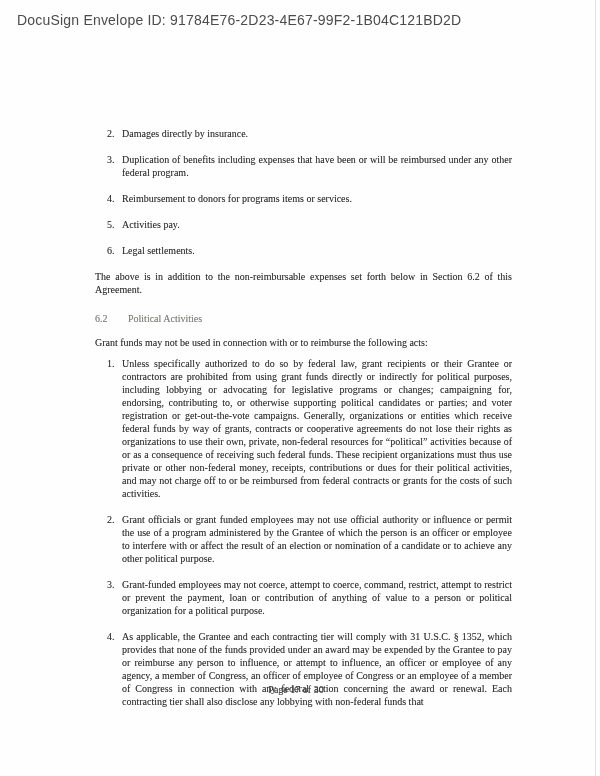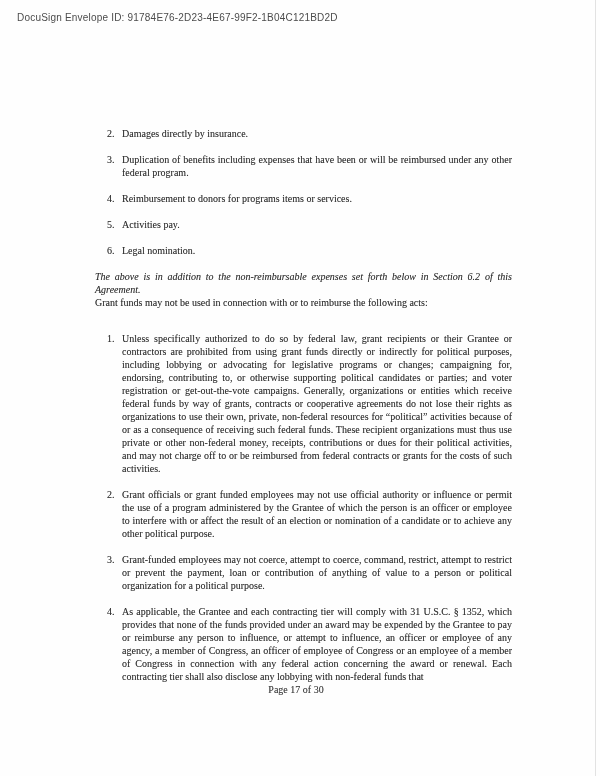--- a/index.html
+++ b/index.html
@@ -14,21 +14,21 @@
     background: #fefefe;
     overflow: hidden;
     font-family: "Liberation Serif", serif;
     color: #2f2f2f;
   }
   .ds-header {
     position: absolute;
     top: 12px;
     left: 17px;
     font-family: "Liberation Sans", sans-serif;
-    font-size: 10px;
+    font-size: 14px;
     letter-spacing: 0.2px;
     color: #4c4c4c;
   }
   .content {
     position: absolute;
     left: 95px;
     top: 127px;
     width: 417px;
     font-size: 10px;
     line-height: 13px;
@@ -46,30 +46,30 @@
     left: 12px;
     top: 0;
   }
   .li .li-text {
     text-align: justify;
   }
   .para {
     margin-bottom: 13px;
     text-align: justify;
   }
-  .para.tight { margin-bottom: 0; font-style: italic; }
+  .para.tight { margin-bottom: 16px; }
   .section-heading {
     margin-bottom: 11px;
     color: #86837d;
   }
   .section-heading .sec-num {
     display: inline-block;
     width: 33px;
   }
-  .intro { margin-bottom: 23px; }
+  .intro { margin-bottom: 8px; }
   .footer {
     position: absolute;
     top: 684px;
     left: 0;
     width: 592px;
     text-align: center;
     font-size: 10px;
     color: #3d3d3d;
     text-shadow: 0 0 0.4px rgba(70,70,70,0.45);
   }
@@ -102,25 +102,28 @@
     <div class="li">
       <span class="num">4.</span>
       <div class="li-text">Reimbursement to donors for programs items or services.</div>
     </div>
     <div class="li">
       <span class="num">5.</span>
       <div class="li-text">Activities pay.</div>
     </div>
     <div class="li">
       <span class="num">6.</span>
-      <div class="li-text">Legal nomination.</div>
+      <div class="li-text">Legal settlements.</div>
     </div>
 
     <div class="para tight">The above is in addition to the non-reimbursable expenses set forth below in Section 6.2 of this Agreement.</div>
 
+    <div class="section-heading">
+      <span class="sec-num">6.2</span><span>Political Activities</span>
+    </div>
 
     <div class="para intro">Grant funds may not be used in connection with or to reimburse the following acts:</div>
 
     <div class="li">
       <span class="num">1.</span>
       <div class="li-text">Unless specifically authorized to do so by federal law, grant recipients or their Grantee or contractors are prohibited from using grant funds directly or indirectly for political purposes, including lobbying or advocating for legislative programs or changes; campaigning for, endorsing, contributing to, or otherwise supporting political candidates or parties; and voter registration or get-out-the-vote campaigns. Generally, organizations or entities which receive federal funds by way of grants, contracts or cooperative agreements do not lose their rights as organizations to use their own, private, non-federal resources for “political” activities because of or as a consequence of receiving such federal funds. These recipient organizations must thus use private or other non-federal money, receipts, contributions or dues for their political activities, and may not charge off to or be reimbursed from federal contracts or grants for the costs of such activities.</div>
     </div>
     <div class="li">
       <span class="num">2.</span>
       <div class="li-text">Grant officials or grant funded employees may not use official authority or influence or permit the use of a program administered by the Grantee of which the person is an officer or employee to interfere with or affect the result of an election or nomination of a candidate or to achieve any other political purpose.</div>

